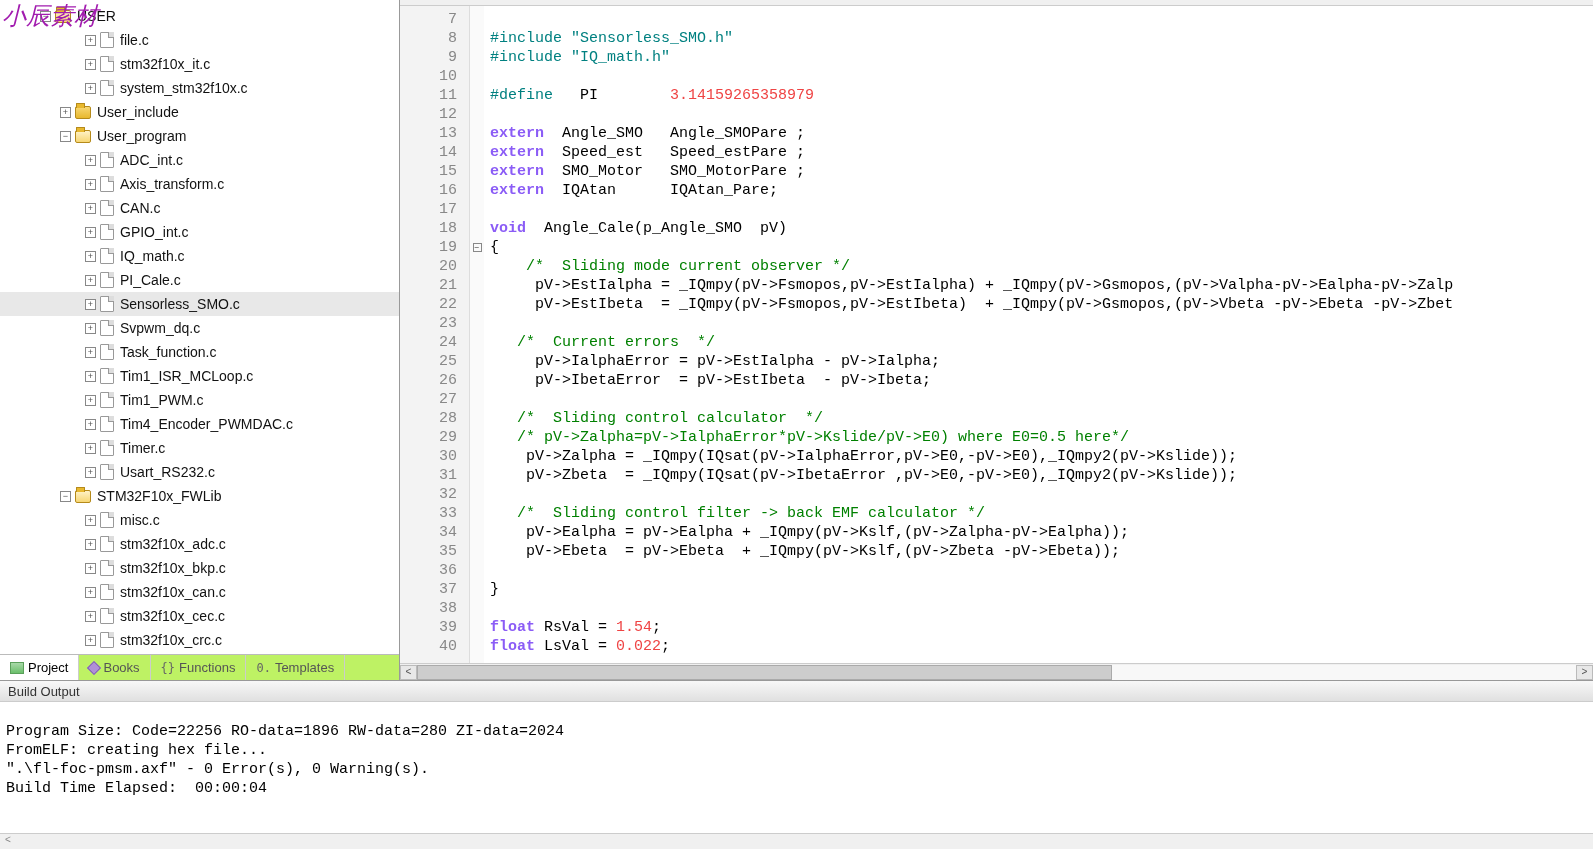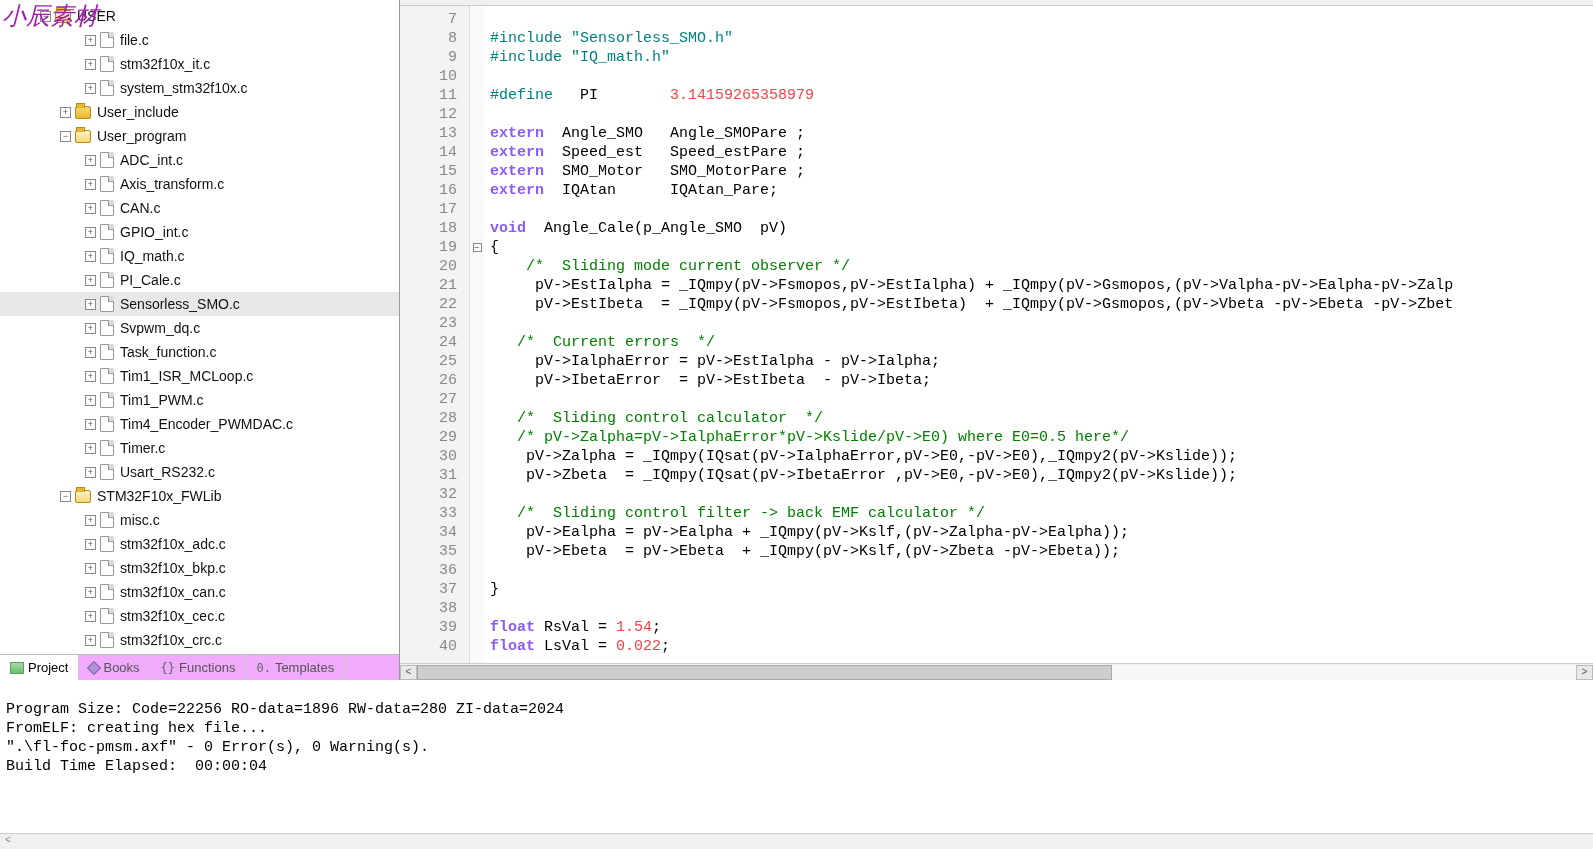--- a/index.html
+++ b/index.html
@@ -12,21 +12,21 @@
 .tree-row { display: flex; align-items: center; height: 24px; font-size: 14px; color: #111; cursor: default; white-space: nowrap; }
 .tree-row.selected { background: #e8e8e8; }
 .expander { width: 11px; height: 11px; border: 1px solid #888; background: #fff; display: inline-flex; align-items: center; justify-content: center; font-size: 9px; line-height: 1; margin-right: 4px; color: #555; cursor: pointer; }
 .indent { display: inline-block; }
 .folder-icon { width: 16px; height: 13px; background: linear-gradient(#f7d774,#e8b82e); border: 1px solid #b58a1a; border-radius: 2px; margin-right: 6px; position: relative; }
 .folder-icon::before { content: ""; position: absolute; top: -4px; left: 0; width: 7px; height: 4px; background: #e8b82e; border: 1px solid #b58a1a; border-bottom: none; border-radius: 1px 1px 0 0; }
 .folder-icon.open { background: linear-gradient(#fff2c8,#f7d774); }
 .file-icon { width: 14px; height: 16px; background: #fff; border: 1px solid #999; border-radius: 1px; margin-right: 6px; position: relative; }
 .file-icon::after { content: ""; position: absolute; right: -1px; top: -1px; width: 5px; height: 5px; background: #ddd; border-left: 1px solid #999; border-bottom: 1px solid #999; }
 .watermark { position: absolute; top: 0px; left: 2px; font-style: italic; font-family: "STKaiti","KaiTi",serif; font-size: 24px; color: #a21caf; pointer-events: none; z-index: 10; }
-.bottom-tabs { display: flex; height: 26px; background: #f0abfc; border-top: 1px solid #bbb; }
+.bottom-tabs { display: flex; height: 26px; background: #bef264; border-top: 1px solid #bbb; }
 .btab { display: flex; align-items: center; gap: 4px; padding: 0 10px; border-right: 1px solid #ccc; font-size: 13px; color: #555; cursor: pointer; }
 .btab.active { background: #fff; color: #000; font-weight: 500; }
 .btab-icon { width: 14px; height: 12px; background: #d0d0d0; border: 1px solid #999; }
 .btab.active .btab-icon { background: linear-gradient(#a8d8a8,#6bbf6b); border-color: #5aa05a; }
 .btab:nth-child(2) .btab-icon { background: #b090d8; border-color: #8060b0; transform: rotate(45deg); width:10px; height:10px; }
 .editor-panel { flex: 1; display: flex; flex-direction: column; background: #fff; }
 .tabbar { height: 6px; background: #f0f0f0; border-bottom: 1px solid #ccc; }
 .code-area { flex: 1; display: flex; overflow: hidden; }
 .gutter { width: 70px; background: #f3f3f3; border-right: 1px solid #ddd; text-align: right; padding-right: 12px; padding-top: 4px; font-family: Consolas, "Courier New", monospace; font-size: 15px; color: #888; line-height: 19px; }
 .fold-col { width: 14px; background: #fafafa; padding-top: 4px; font-family: monospace; font-size: 10px; color: #888; line-height: 19px; }
@@ -329,20 +329,21 @@
         <div class="arrow">&lt;</div>
         <div class="track">
             <div class="thumb"></div>
           </div>
         <div class="arrow">&gt;</div>
       </div>
     </div>
 
   </div>
 
+  <div class="build-header">Build Output</div>
   <div class="build-output" id="build">Program Size: Code=22256 RO-data=1896 RW-data=280 ZI-data=2024
 FromELF: creating hex file...
 ".\fl-foc-pmsm.axf" - 0 Error(s), 0 Warning(s).
 Build Time Elapsed:  00:00:04</div>
   <div class="build-footer">
       <div class="ar">&lt;</div>
     </div>
 
 </div>
 

